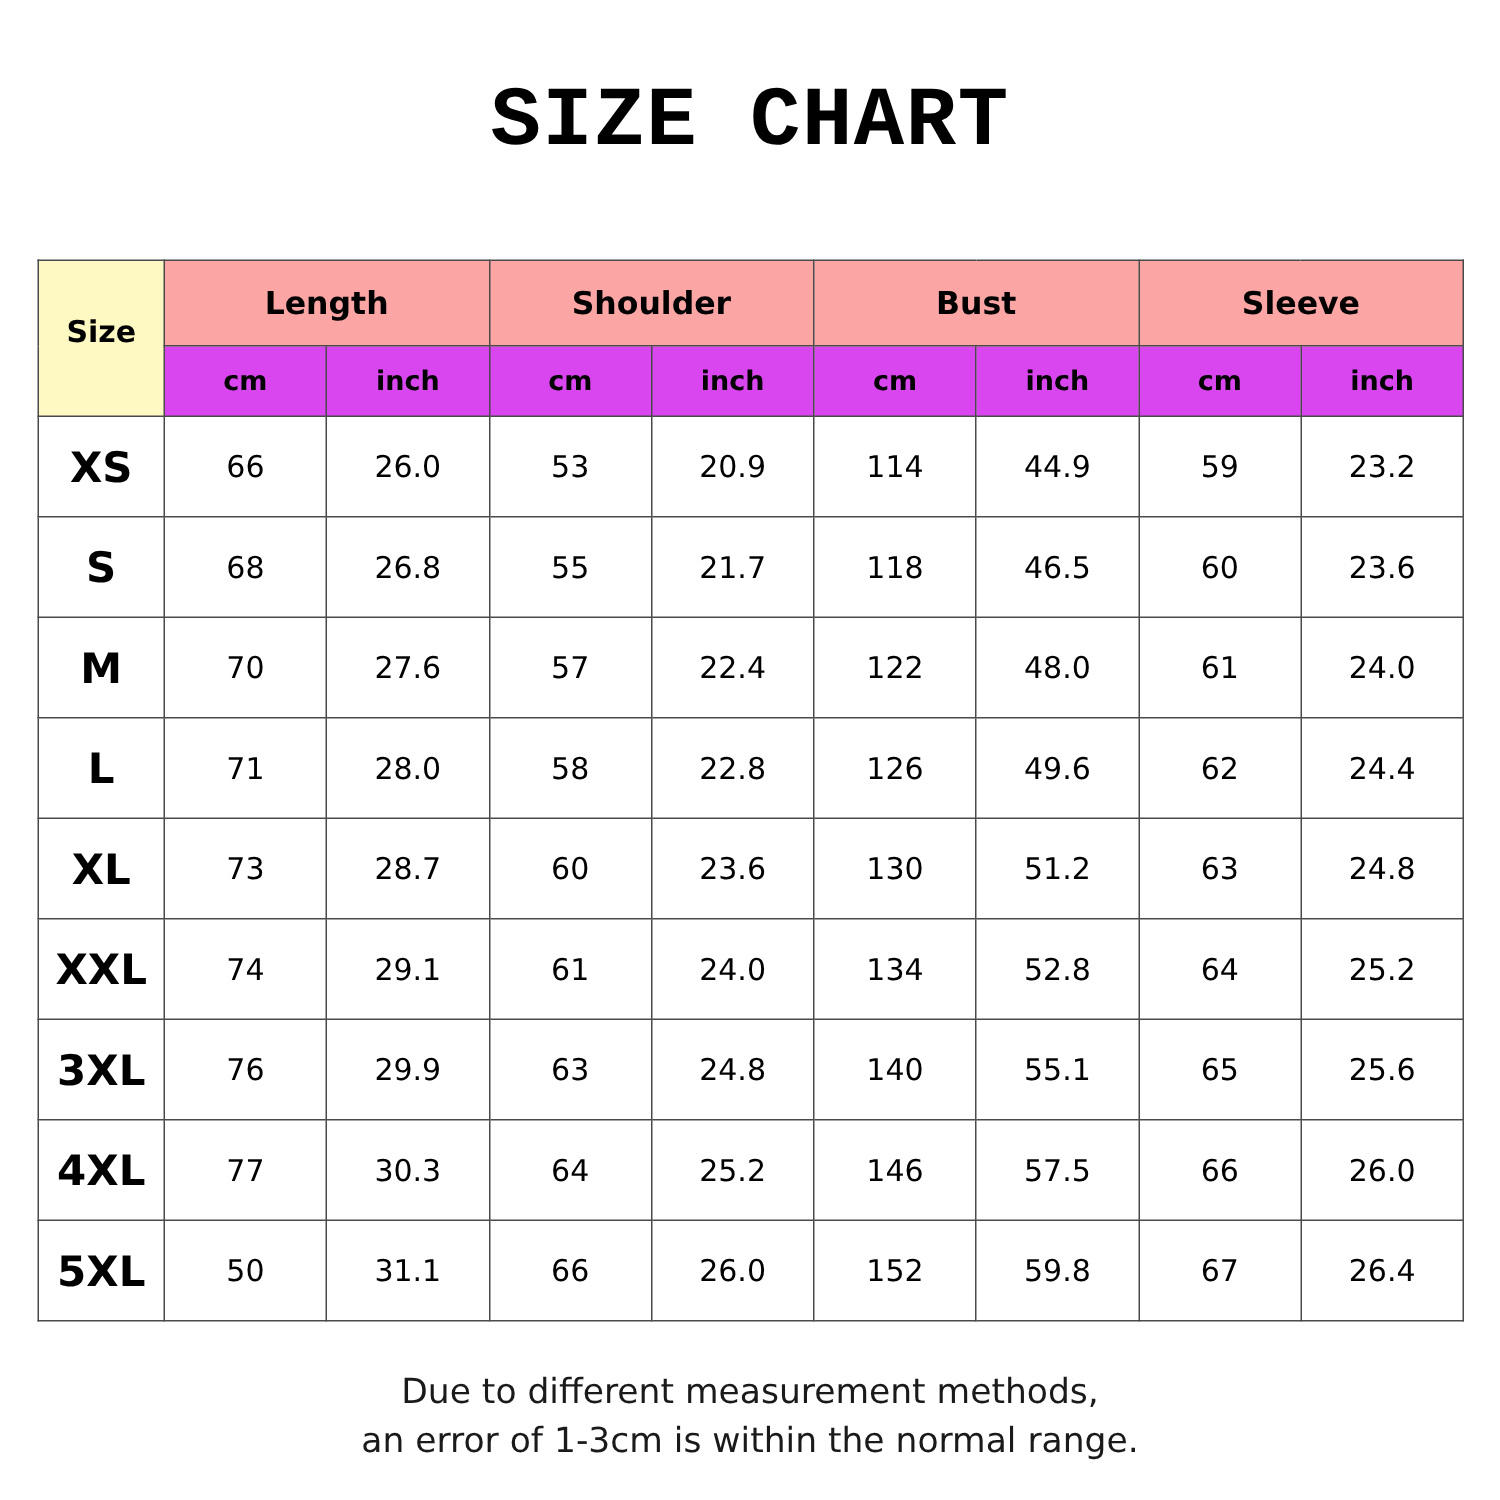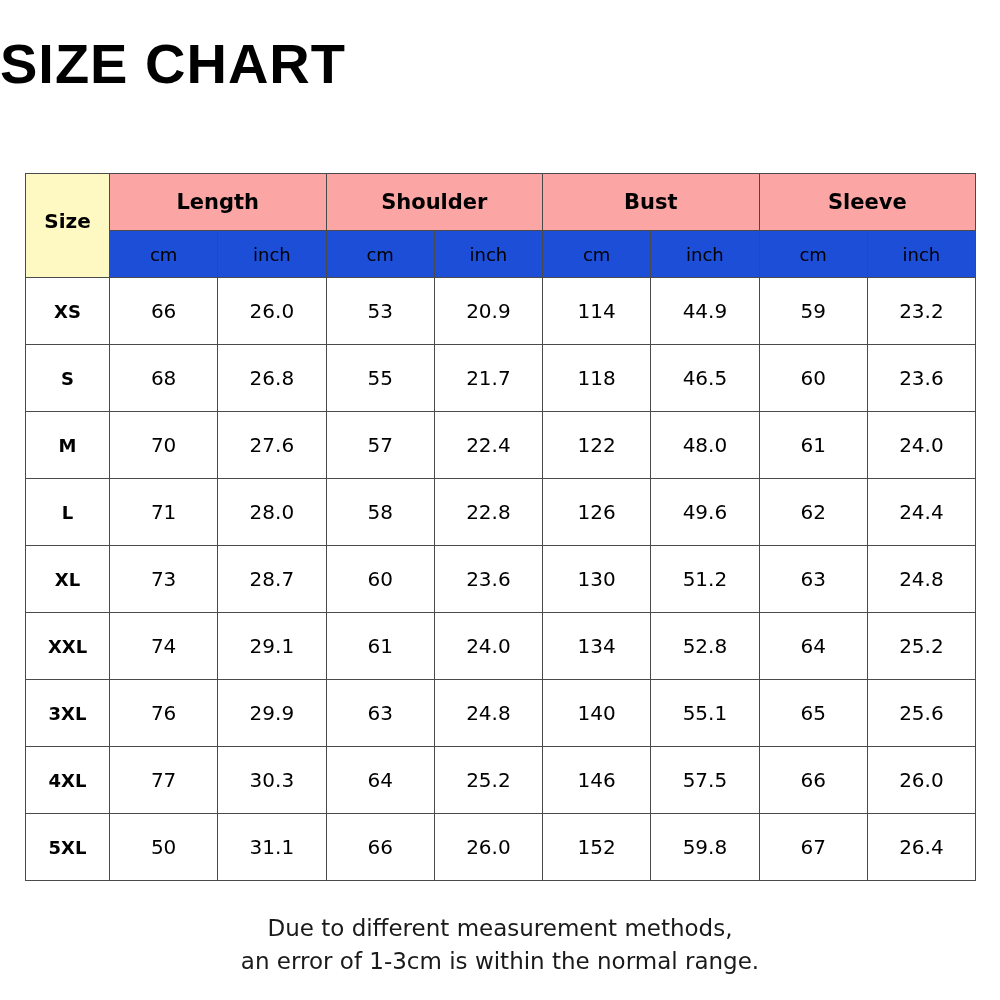--- a/index.html
+++ b/index.html
@@ -14,27 +14,27 @@
     color: #000000;
     overflow: hidden;
   }
   .page {
     position: relative;
     width: 1000px;
     height: 1000px;
     box-sizing: border-box;
   }
   .title {
-    text-align: left;
-    font-family: Liberation Sans, sans-serif;
+    text-align: center;
+    font-family: Liberation Mono, monospace;
     font-weight: bold;
     font-size: 56px;
     letter-spacing: 1px;
     margin: 0;
-    padding-top: 35px;
+    padding-top: 52px;
     line-height: 1.05;
   }
   .table-wrap {
     position: absolute;
     left: 25px;
     top: 173px;
     width: 950px;
   }
   table.size-chart {
     border-collapse: collapse;
@@ -49,37 +49,37 @@
     font-family: "DejaVu Sans", sans-serif;
   }
   .hdr-group {
     background: #fca5a5;
     font-weight: bold;
     font-size: 21px;
     height: 54px;
     color: #000;
   }
   .hdr-unit {
-    background: #1d4ed8;
-    font-weight: normal;
+    background: #d946ef;
+    font-weight: bold;
     font-size: 18px;
     height: 44px;
     color: #000;
   }
   .hdr-size {
     background: #fef9c3;
     font-weight: bold;
     font-size: 20px;
     color: #000;
     vertical-align: bottom;
     padding-bottom: 10px;
   }
   td.size-cell {
     font-weight: bold;
-    font-size: 18px;
+    font-size: 28px;
     background: #ffffff;
   }
   td.val-cell {
     font-weight: normal;
     font-size: 20px;
     background: #ffffff;
   }
   table.size-chart tbody tr {
     height: 67px;
   }

